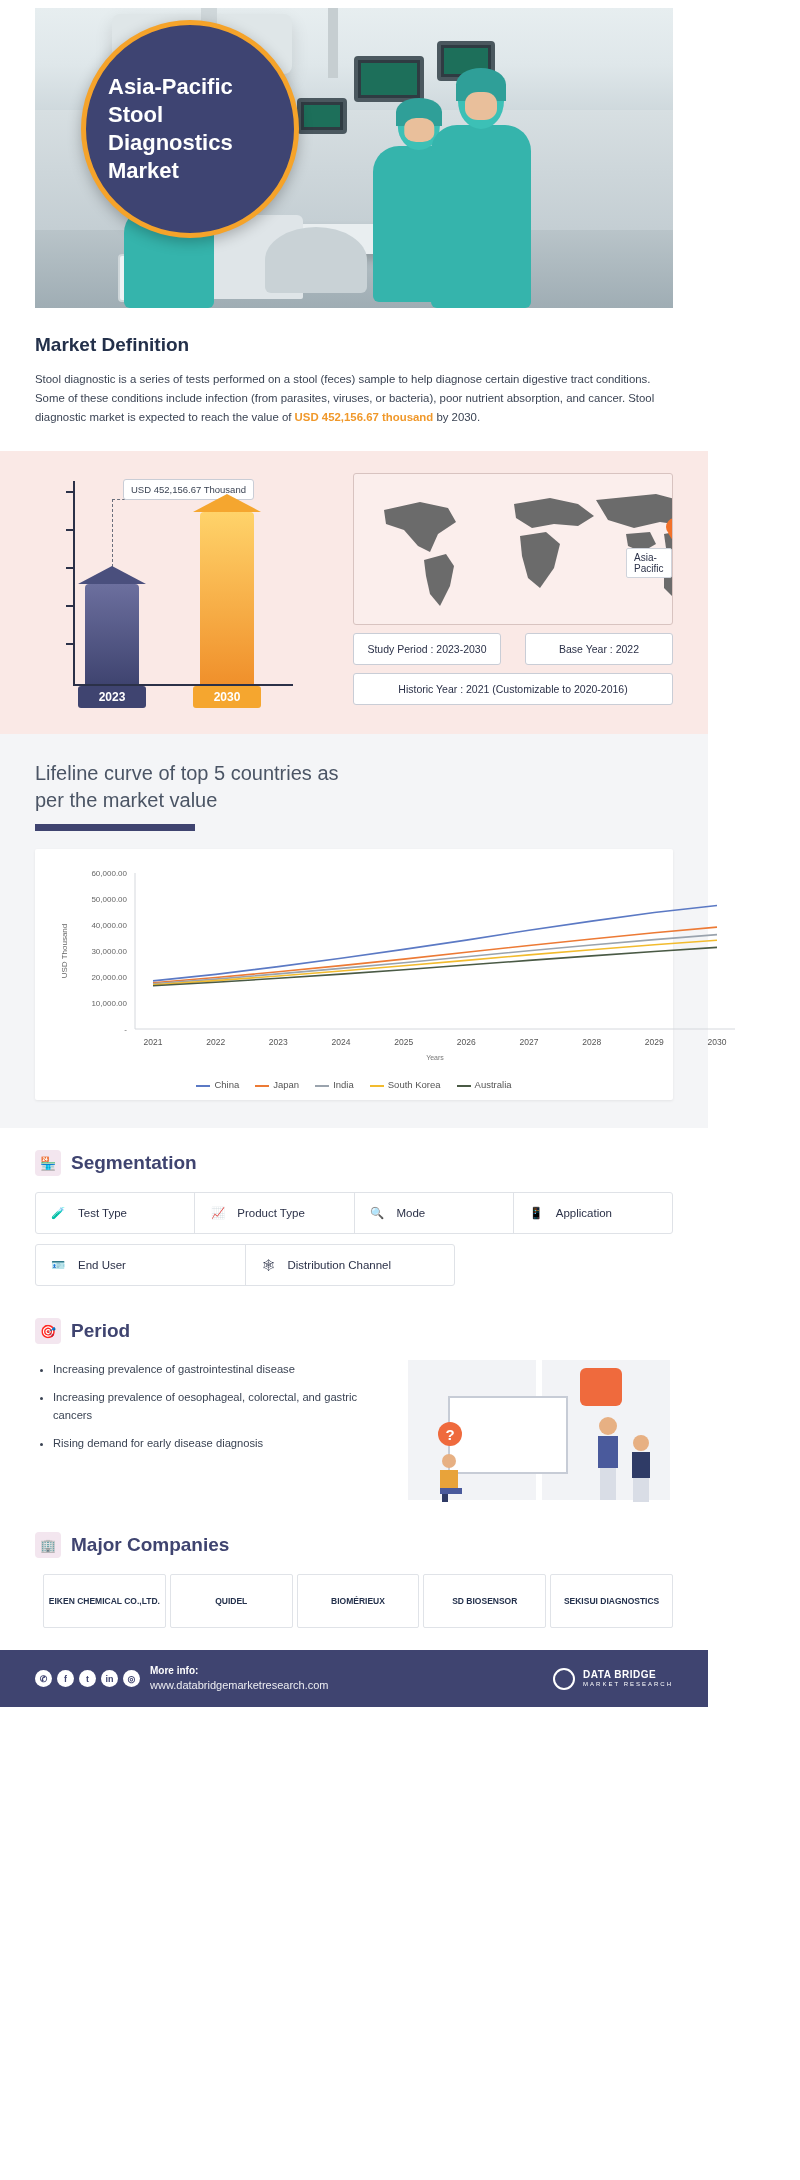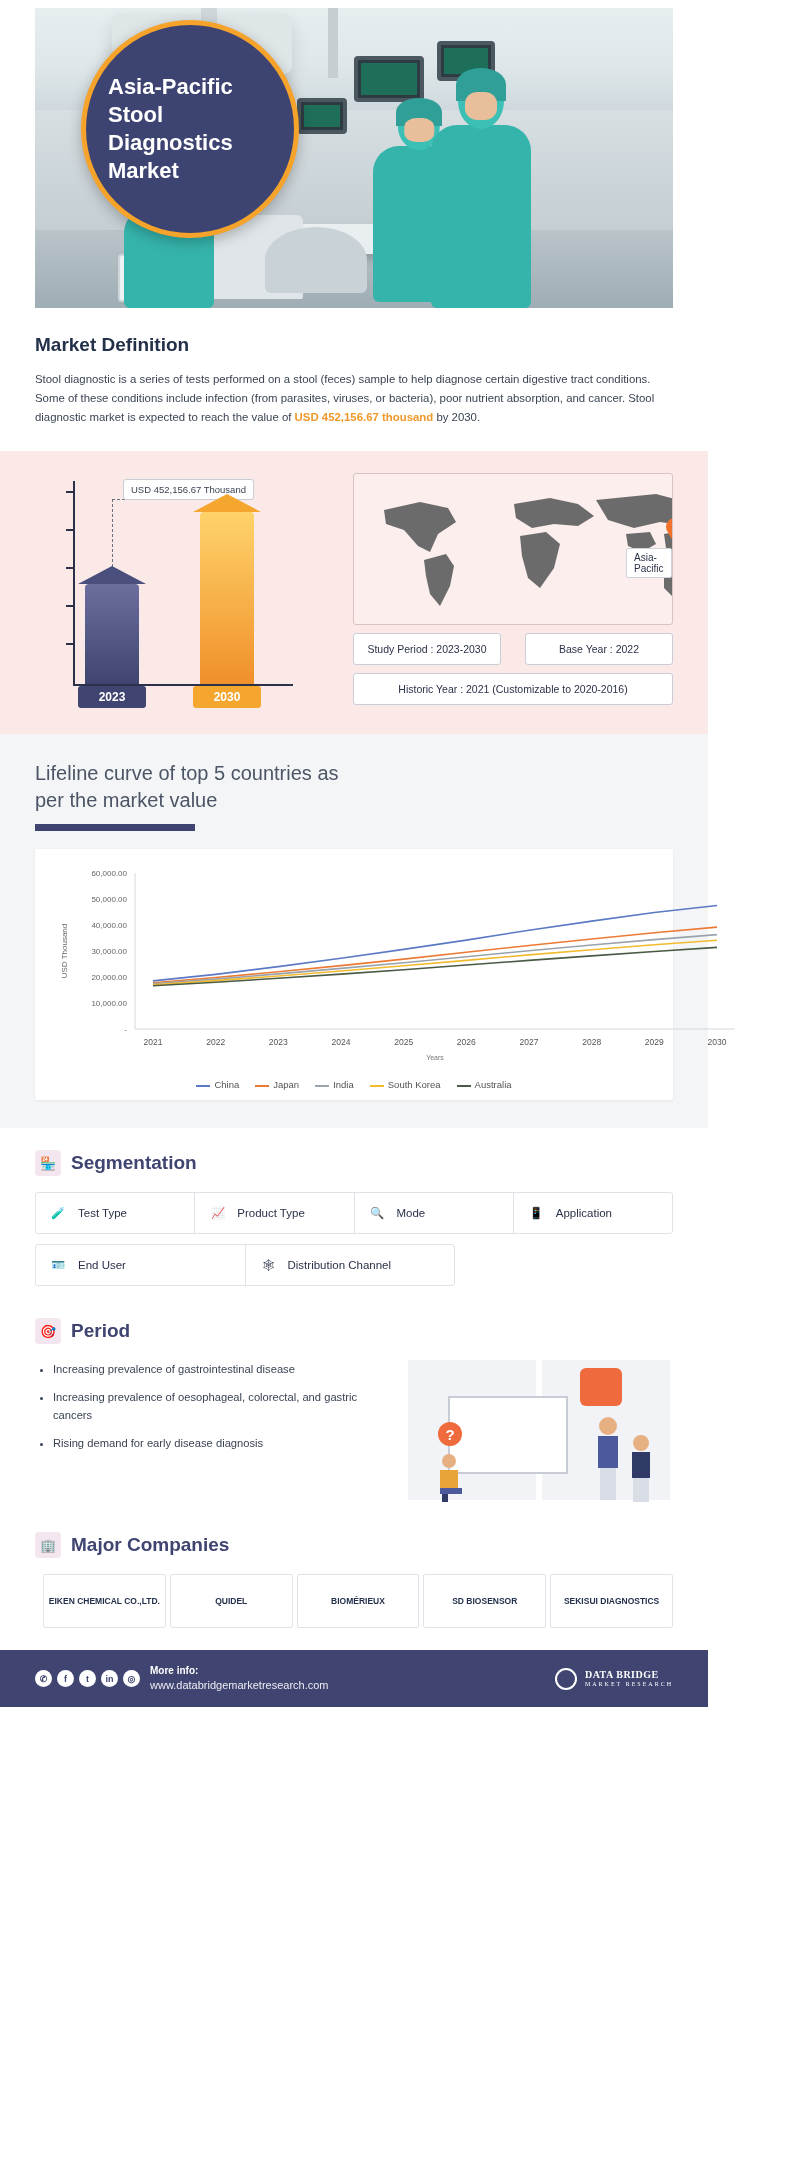--- a/index.html
+++ b/index.html
@@ -155,21 +155,21 @@
     color:#24314c; text-align:center; padding:4px; }
 
   
   .footer { background:#3f4470; padding:14px 35px; display:flex; align-items:center; justify-content:space-between; }
   .f-left { display:flex; align-items:center; gap:10px; }
   .soc { display:flex; gap:5px; }
   .soc i { width:17px; height:17px; border-radius:50%; background:#fff; color:#3f4470;
     font-size:9px; font-style:normal; display:flex; align-items:center; justify-content:center; font-weight:bold; }
   .f-more { color:#fff; font-size:10px; font-weight:bold; line-height:1.35; }
   .f-more small { display:block; font-size:11px; font-weight:normal; opacity:.9; }
-  .f-right { display:flex; align-items:center; gap:8px; color:#fff;font-family:Liberation Serif, serif; }
+  .f-right { display:flex; align-items:center; gap:8px; color:#fff; }
   .f-logo-mark { width:22px; height:22px; border:2px solid #fff; border-radius:50%; }
   .f-logo-txt { font-size:10px; font-weight:bold; letter-spacing:.5px; line-height:1.2; }
   .f-logo-txt small { display:block; font-size:6px; letter-spacing:2px; font-weight:normal; }
 </style>
 </head>
 <body>
 
 <div class="page">
 
   <div class="hero">

